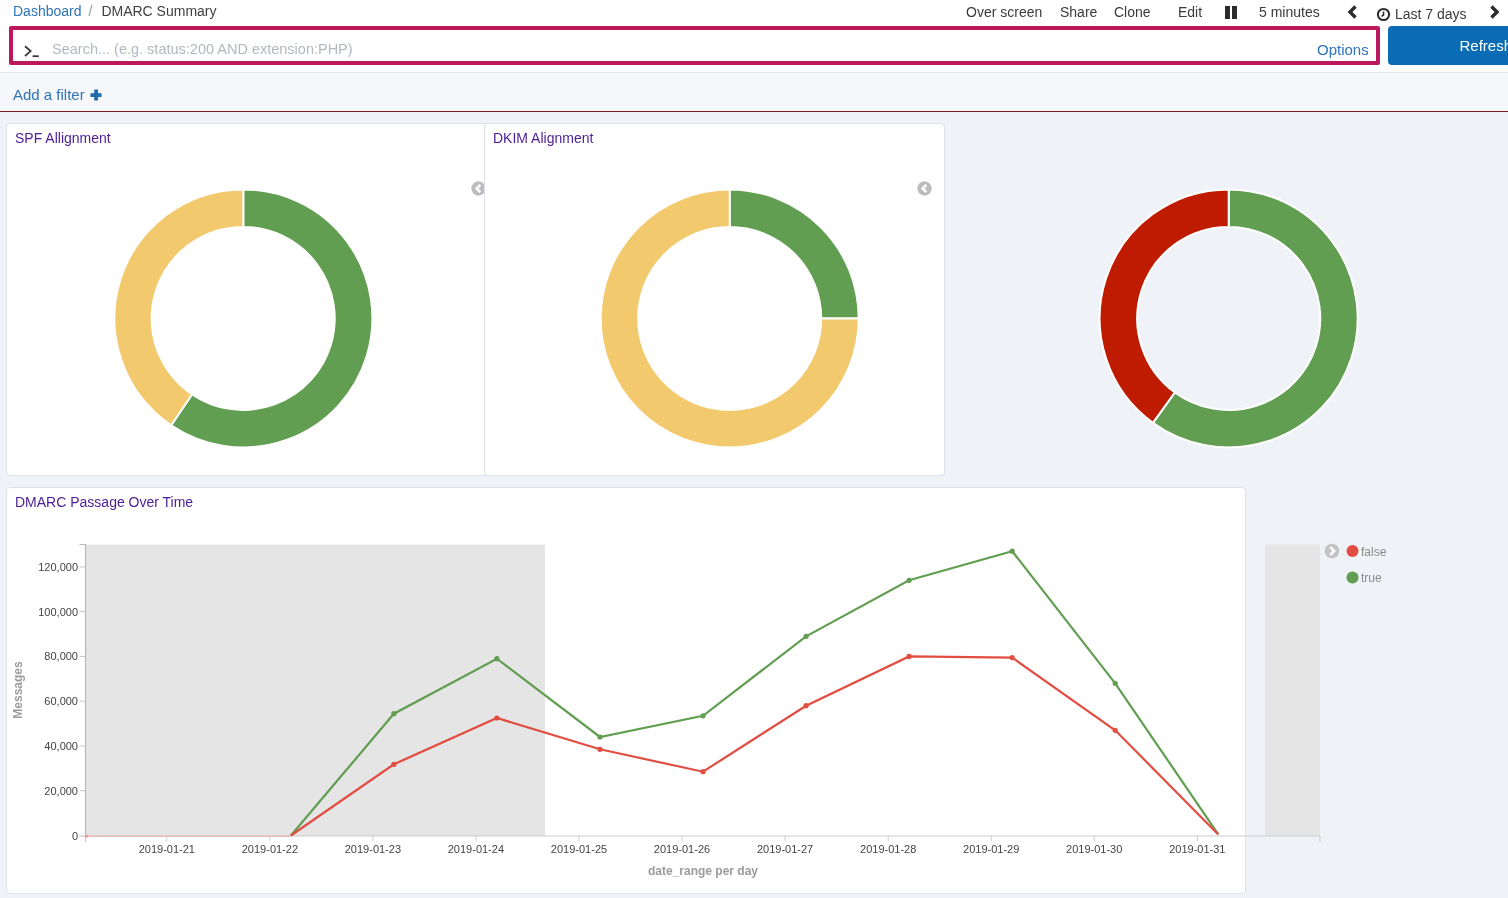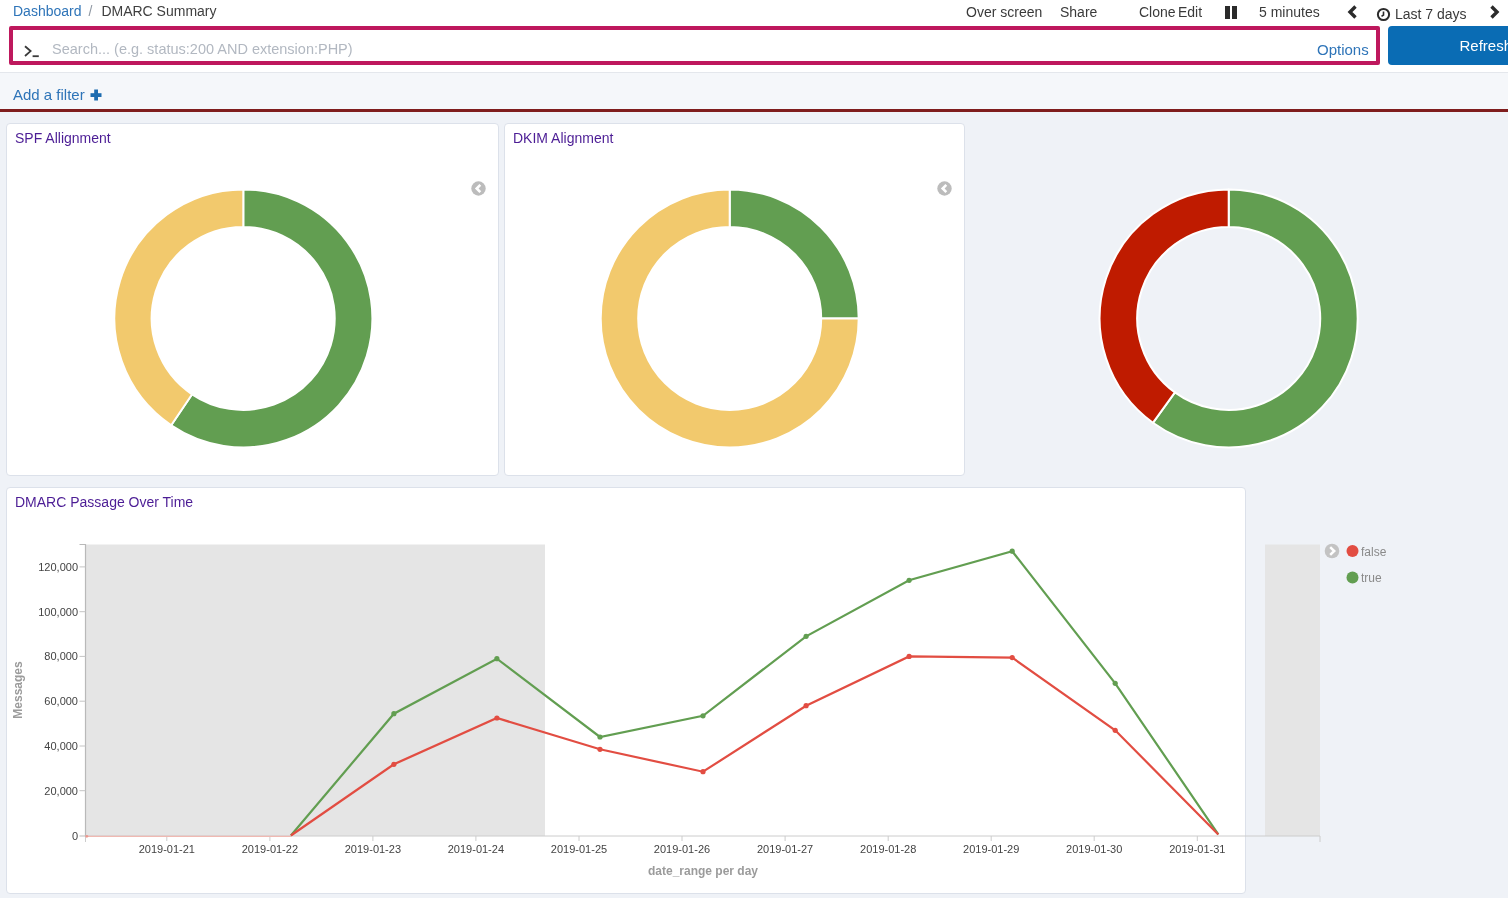--- a/index.html
+++ b/index.html
@@ -10,40 +10,40 @@
 .navitem { position:absolute; top:4px; font-size:14px; line-height:16px; color:#3a3a3a; white-space:nowrap; }
 .crumb { font-size:14px; line-height:16px; }
 .bluelink { color:#2e74b8; }
 
 #searchrow { position:absolute; top:27px; left:0; width:1508px; height:46px; background:#fff; border-bottom:1px solid #e4e7ec; }
 #searchbox { position:absolute; left:9px; top:-1px; width:1371px; height:39px; background:#fff; border:4px solid #be185d; border-radius:2px; }
 #placeholder { position:absolute; left:39px; top:11px; color:#b2b8c1; font-size:14.5px; }
 #options { position:absolute; left:1304px; top:10.5px; font-size:15px; color:#2e74b8; }
 #refresh { position:absolute; left:1388px; top:-1px; width:124px; height:39px; background:#0a6cb4; border-radius:4px; color:#fff; font-size:15px; text-align:right; line-height:39px; }
 
-#filterbar { position:absolute; top:73px; left:0; width:1508px; height:39px; background:#f5f7fa; border-bottom:3px solid #7f1d1d; }
+#filterbar { position:absolute; top:73px; left:0; width:1508px; height:39px; background:#f5f7fa; border-bottom:1px solid #7f1d1d; }
 #addfilter { position:absolute; left:13px; top:12.5px; font-size:15px; line-height:17px; color:#2e74b8; }
 
 #dash { position:absolute; top:112px; left:0; width:1508px; height:786px; background:#eff2f7; }
 .panel { position:absolute; background:#fff; border:1px solid #dce1ea; border-radius:4px; }
 .ptitle { position:absolute; left:8px; top:6.5px; font-size:14px; line-height:16px; color:#4c1d95; white-space:nowrap; }
 .ltoggle { position:absolute; }
 svg { position:absolute; left:0; top:0; }
 .axlab { font-size:11px; fill:#434343; }
 .axtitle { font-size:12px; font-weight:bold; fill:#9b9b9b; }
 .leglab { font-size:12px; fill:#8a8a8a; }
 </style>
 </head>
 <body>
 <div id="page">
   <div id="nav">
     <div class="navitem crumb" style="left:13px; top:3px;"><span class="bluelink">Dashboard</span><span style="color:#8f98a3; margin:0 9px 0 7px;">/</span><span style="color:#3f3f3f;">DMARC Summary</span></div>
     <div class="navitem" style="left:966px;">Over screen</div>
     <div class="navitem" style="left:1060px;">Share</div>
-    <div class="navitem" style="left:1139px;">Clone</div>
+    <div class="navitem" style="left:1114px;">Clone</div>
     <div class="navitem" style="left:1178px;">Edit</div>
     <div class="navitem" style="left:1224.5px; top:5.5px;"><span style="display:inline-block;width:5.5px;height:13px;background:#2b2b2b;margin-right:1.7px;"></span><span style="display:inline-block;width:5.5px;height:13px;background:#2b2b2b;"></span></div>
     <div class="navitem" style="left:1259px;">5 minutes</div>
     <div class="navitem" style="left:1347px; top:5px;">
         <svg width="10" height="14" viewBox="0 0 10 14">
           <path d="M8.5 1.5 L3 7 L8.5 12.5" fill="none" stroke="#2b2b2b" stroke-width="3.4"></path>
         </svg>
       </div>
     <div class="navitem" style="left:1376px;"><svg width="15" height="15" viewBox="0 0 15 15" style="position:relative;top:2.5px;">
           <circle cx="7.5" cy="7.5" r="5.6" fill="none" stroke="#2b2b2b" stroke-width="2"></circle>
@@ -75,21 +75,21 @@
   <div id="dash">
 
     <div class="panel" style="left:6px; top:10.5px; width:492.5px; height:353.5px;">
       <div class="ptitle">SPF Allignment</div>
       <svg class="ltoggle" width="15" height="15" viewBox="0 0 15 15" style="right:12px; top:57px; left:auto;">
           <circle cx="7.5" cy="7.5" r="7.2" fill="#bcbcbc"></circle>
           <path d="M9.3 3.9 L5.7 7.5 L9.3 11.1" stroke="#fff" stroke-width="2.6" fill="none"></path>
         </svg>
     </div>
 
-    <div class="panel" style="left:504px; top:10.5px; width:461px; height:353.5px;">
+    <div class="panel" style="left:484px; top:10.5px; width:461px; height:353.5px;">
       <div class="ptitle">DKIM Alignment</div>
       <svg class="ltoggle" width="15" height="15" viewBox="0 0 15 15" style="right:12px; top:57px; left:auto;">
           <circle cx="7.5" cy="7.5" r="7.2" fill="#bcbcbc"></circle>
           <path d="M9.3 3.9 L5.7 7.5 L9.3 11.1" stroke="#fff" stroke-width="2.6" fill="none"></path>
         </svg>
     </div>
 
 
     <div class="panel" style="left:6px; top:374.5px; width:1240px; height:407px;">
       <div class="ptitle">DMARC Passage Over Time</div>

